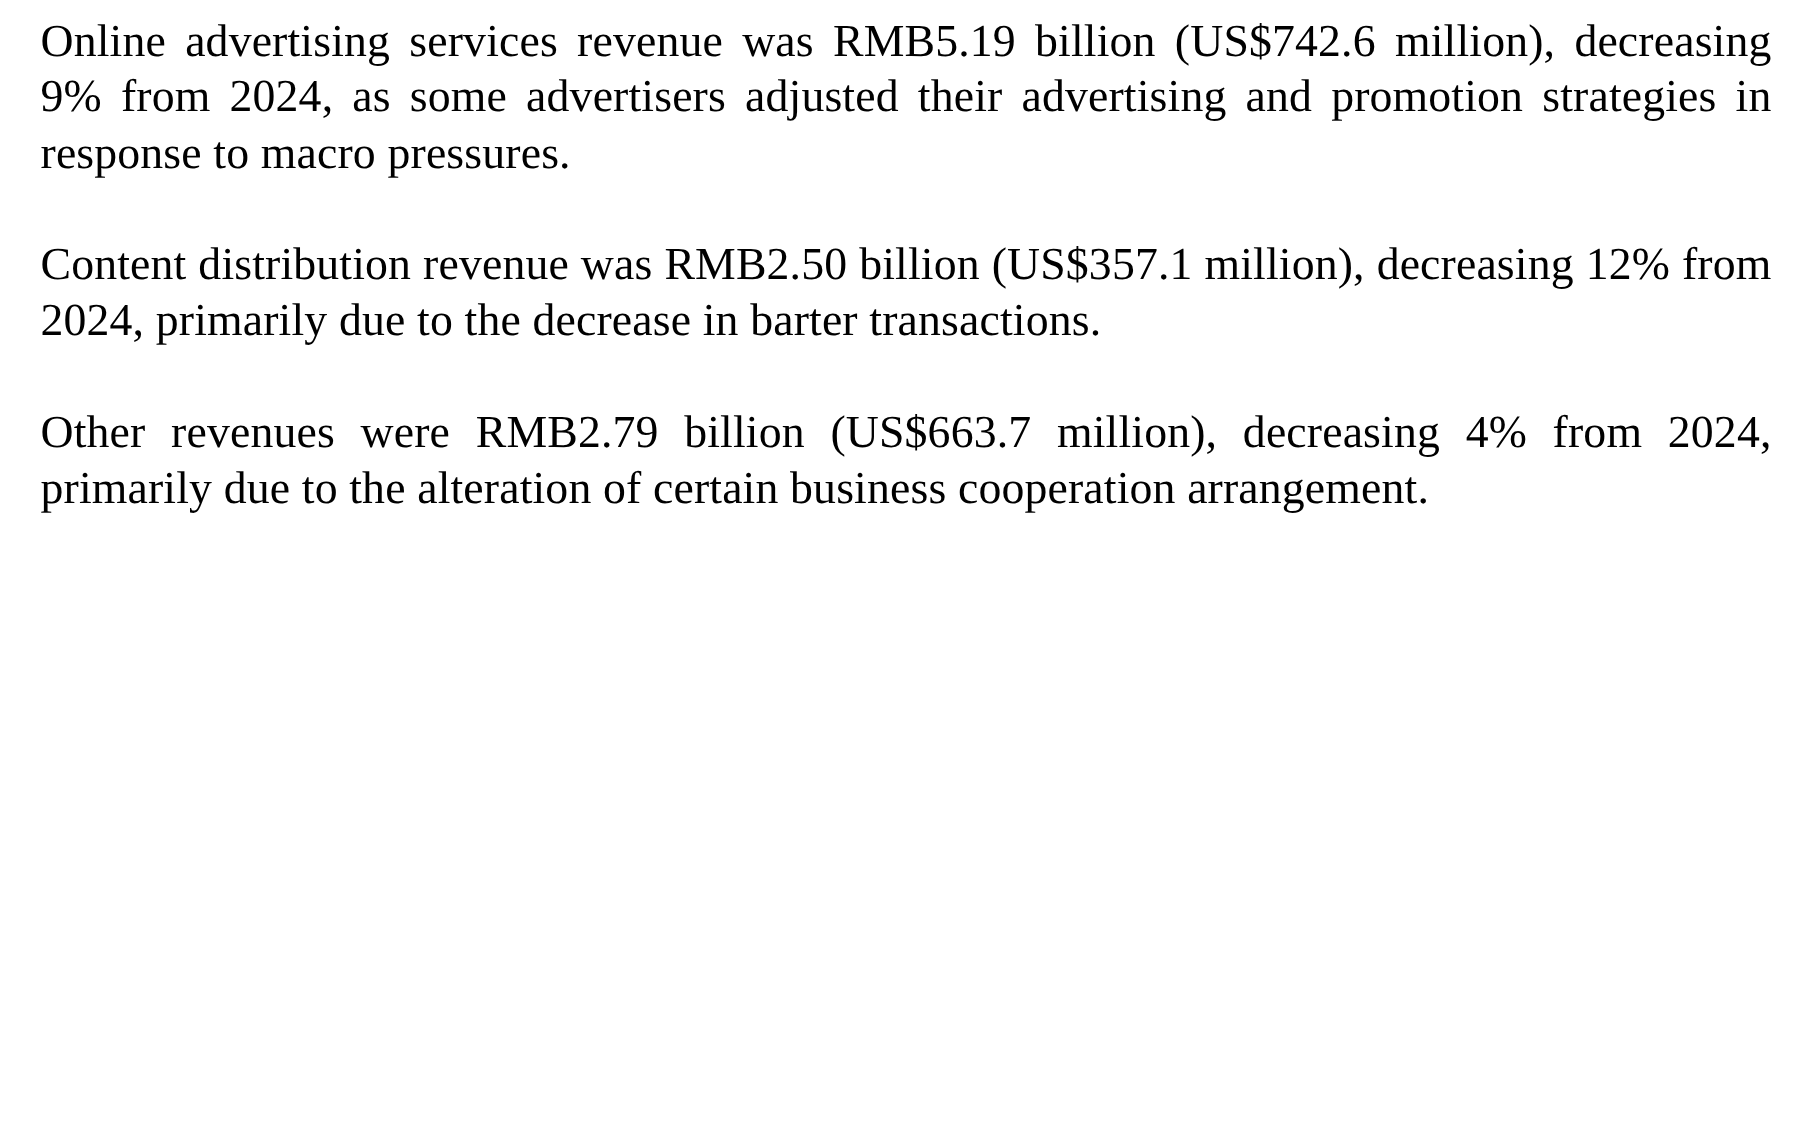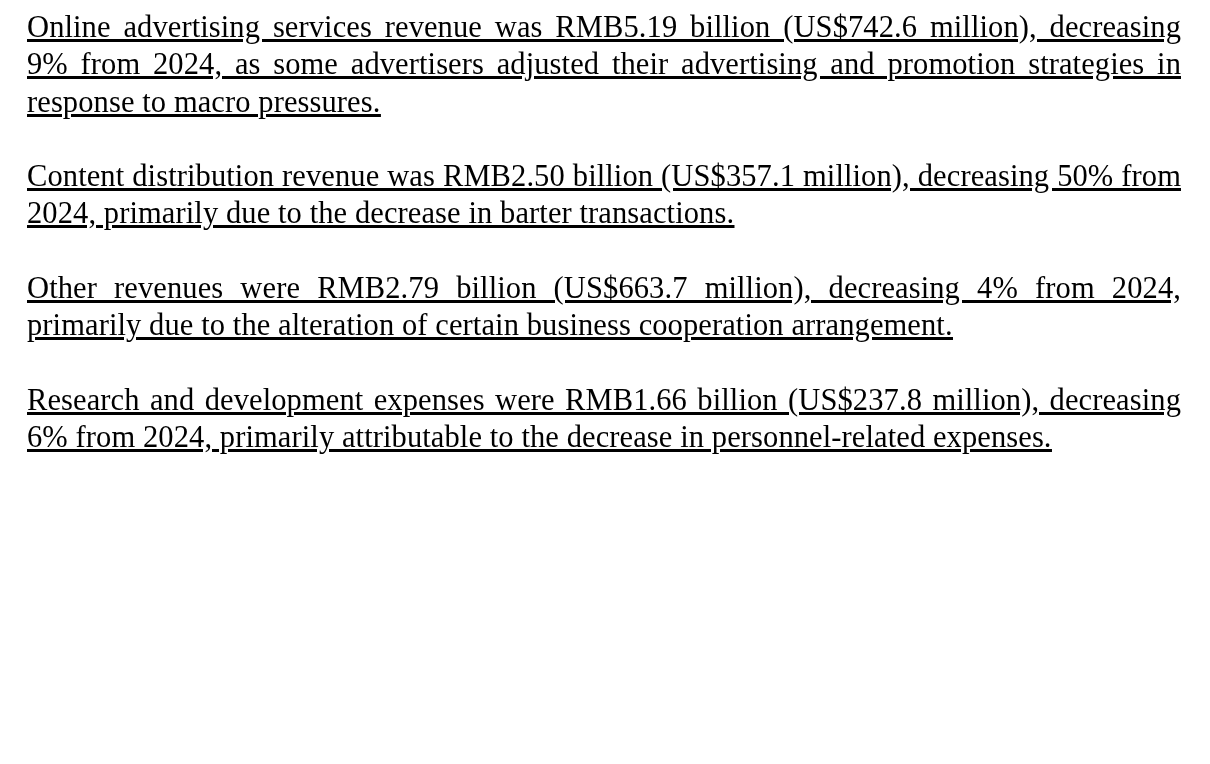--- a/index.html
+++ b/index.html
@@ -1,15 +1,15 @@
 <!DOCTYPE html>
 <html><head>
 <meta charset="utf-8">
 <style>
-  * { margin: 0; padding: 0; box-sizing: border-box; text-decoration: underline; }
+  * { margin: 0; padding: 0; box-sizing: border-box; }
   html, body {
     width: 1210px;
     height: 764px;
     background: #ffffff;
     overflow: hidden;
   }
   .page {
     width: 1210px;
     height: 764px;
     background: #ffffff;
@@ -25,16 +25,15 @@
     margin-bottom: 37.3px;
     color: #000000;
   }
   .para:last-child { margin-bottom: 0; }
 </style>
 </head>
 <body>
 
 <main class="page">
   <p class="para">Online advertising services revenue was RMB5.19 billion (US$742.6 million), decreasing 9% from 2024, as some advertisers adjusted their advertising and promotion strategies in response to macro pressures.</p>
-  <p class="para">Content distribution revenue was RMB2.50 billion (US$357.1 million), decreasing 50% from 2024, primarily due to the decrease in barter transactions.</p>
+  <p class="para">Content distribution revenue was RMB2.50 billion (US$357.1 million), decreasing 12% from 2024, primarily due to the decrease in barter transactions.</p>
   <p class="para">Other revenues were RMB2.79 billion (US$663.7 million), decreasing 4% from 2024, primarily due to the alteration of certain business cooperation arrangement.</p>
-  <p class="para">Research and development expenses were RMB1.66 billion (US$237.8 million), decreasing 6% from 2024, primarily attributable to the decrease in personnel-related expenses.</p>
 </main>
 
 </body></html>

